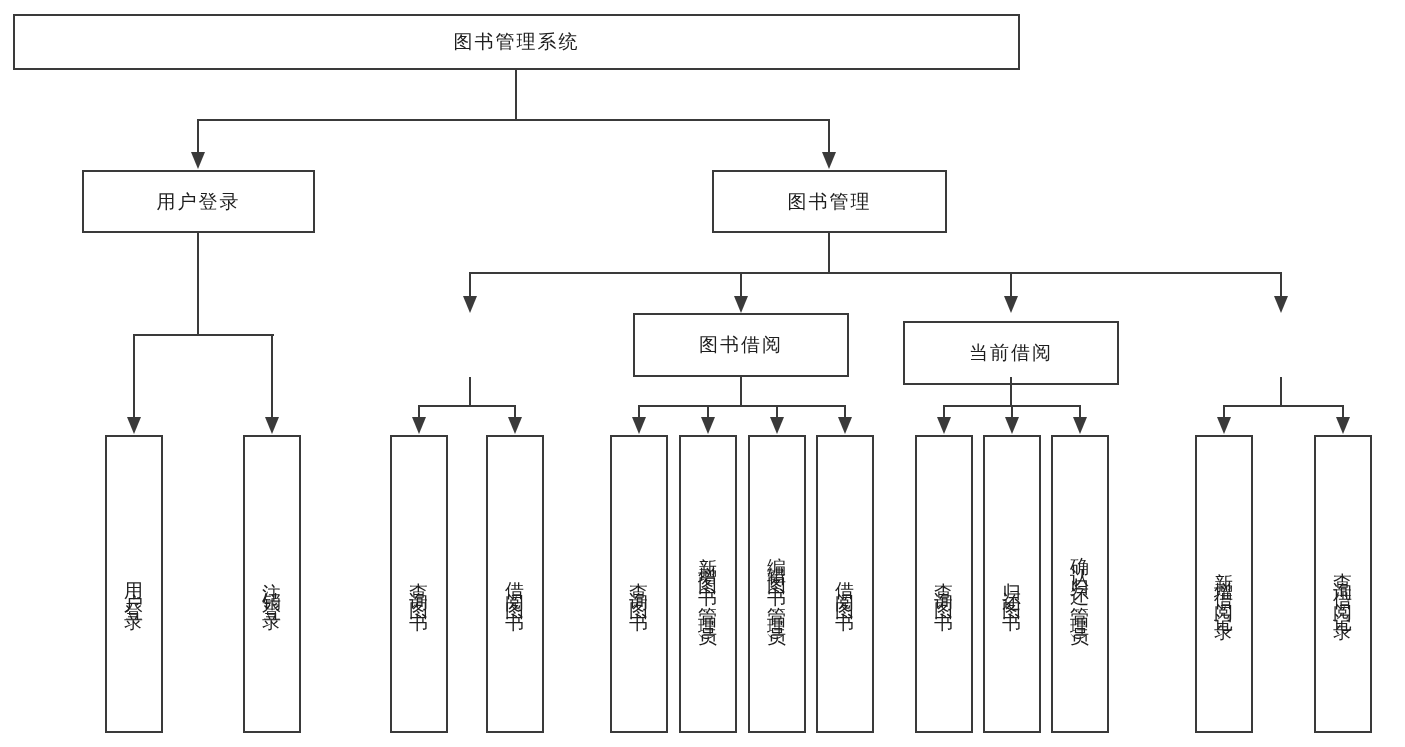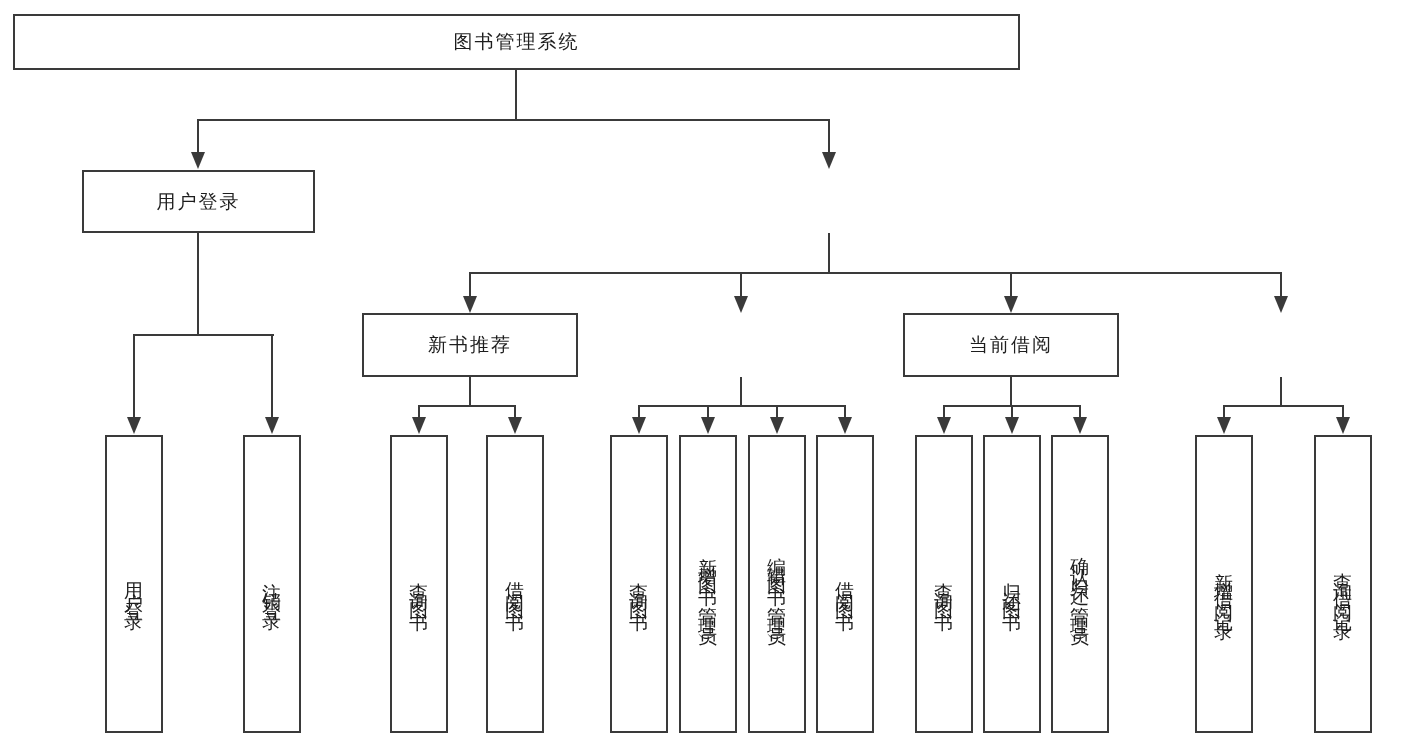--- a/index.html
+++ b/index.html
@@ -57,41 +57,42 @@
   <div class="box" style="left:13px;top:14px;width:1007px;height:56px;">图书管理系统</div>
 
   <div class="vline" style="left:515px;top:70px;height:50px;"></div>
   <div class="hline" style="left:197px;top:119px;width:633px;"></div>
   <div class="vline" style="left:197px;top:119px;height:36px;"></div>
   <div class="arrow" style="left:191px;top:152px;"></div>
   <div class="vline" style="left:828px;top:119px;height:36px;"></div>
   <div class="arrow" style="left:822px;top:152px;"></div>
 
   <div class="box" style="left:82px;top:170px;width:233px;height:63px;">用户登录</div>
+  <div class="box" style="left:712px;top:170px;width:235px;height:63px;">图书管理</div>
 
   <div class="vline" style="left:197px;top:233px;height:103px;"></div>
   <div class="hline" style="left:133px;top:334px;width:141px;"></div>
   <div class="vline" style="left:133px;top:334px;height:85px;"></div>
   <div class="arrow" style="left:127px;top:417px;"></div>
   <div class="vline" style="left:271px;top:334px;height:85px;"></div>
   <div class="arrow" style="left:265px;top:417px;"></div>
 
   <div class="vline" style="left:828px;top:233px;height:40px;"></div>
   <div class="hline" style="left:469px;top:272px;width:813px;"></div>
   <div class="vline" style="left:469px;top:272px;height:26px;"></div>
   <div class="arrow" style="left:463px;top:296px;"></div>
   <div class="vline" style="left:740px;top:272px;height:26px;"></div>
   <div class="arrow" style="left:734px;top:296px;"></div>
   <div class="vline" style="left:1010px;top:272px;height:26px;"></div>
   <div class="arrow" style="left:1004px;top:296px;"></div>
   <div class="vline" style="left:1280px;top:272px;height:26px;"></div>
   <div class="arrow" style="left:1274px;top:296px;"></div>
 
-  <div class="box" style="left:362px;top:313px;width:216px;height:64px;">新书推荐</div>
-  <div class="box" style="left:903px;top:313px;width:216px;height:64px;">当前借阅</div>
+  <div class="box" style="left:633px;top:313px;width:216px;height:64px;">图书借阅</div>
+  <div class="box" style="left:903px;top:321px;width:216px;height:64px;">当前借阅</div>
 
   <div class="vline" style="left:469px;top:377px;height:30px;"></div>
   <div class="hline" style="left:418px;top:405px;width:98px;"></div>
   <div class="vline" style="left:418px;top:405px;height:14px;"></div>
   <div class="arrow" style="left:412px;top:417px;"></div>
   <div class="vline" style="left:514px;top:405px;height:14px;"></div>
   <div class="arrow" style="left:508px;top:417px;"></div>
 
   <div class="vline" style="left:740px;top:377px;height:30px;"></div>
   <div class="hline" style="left:638px;top:405px;width:208px;"></div>

